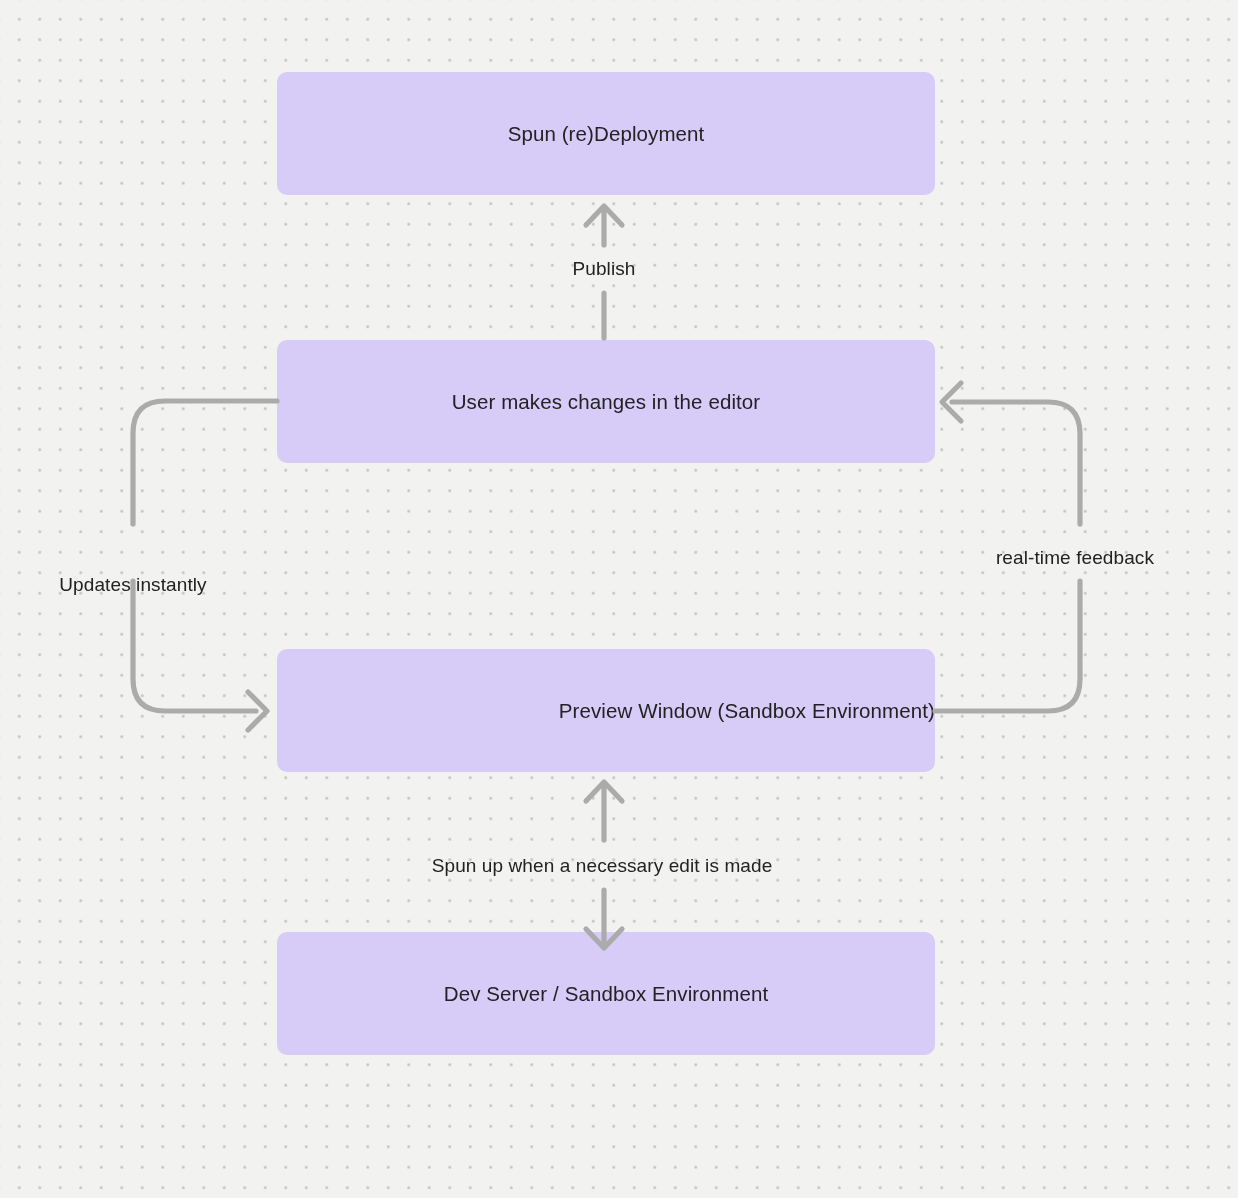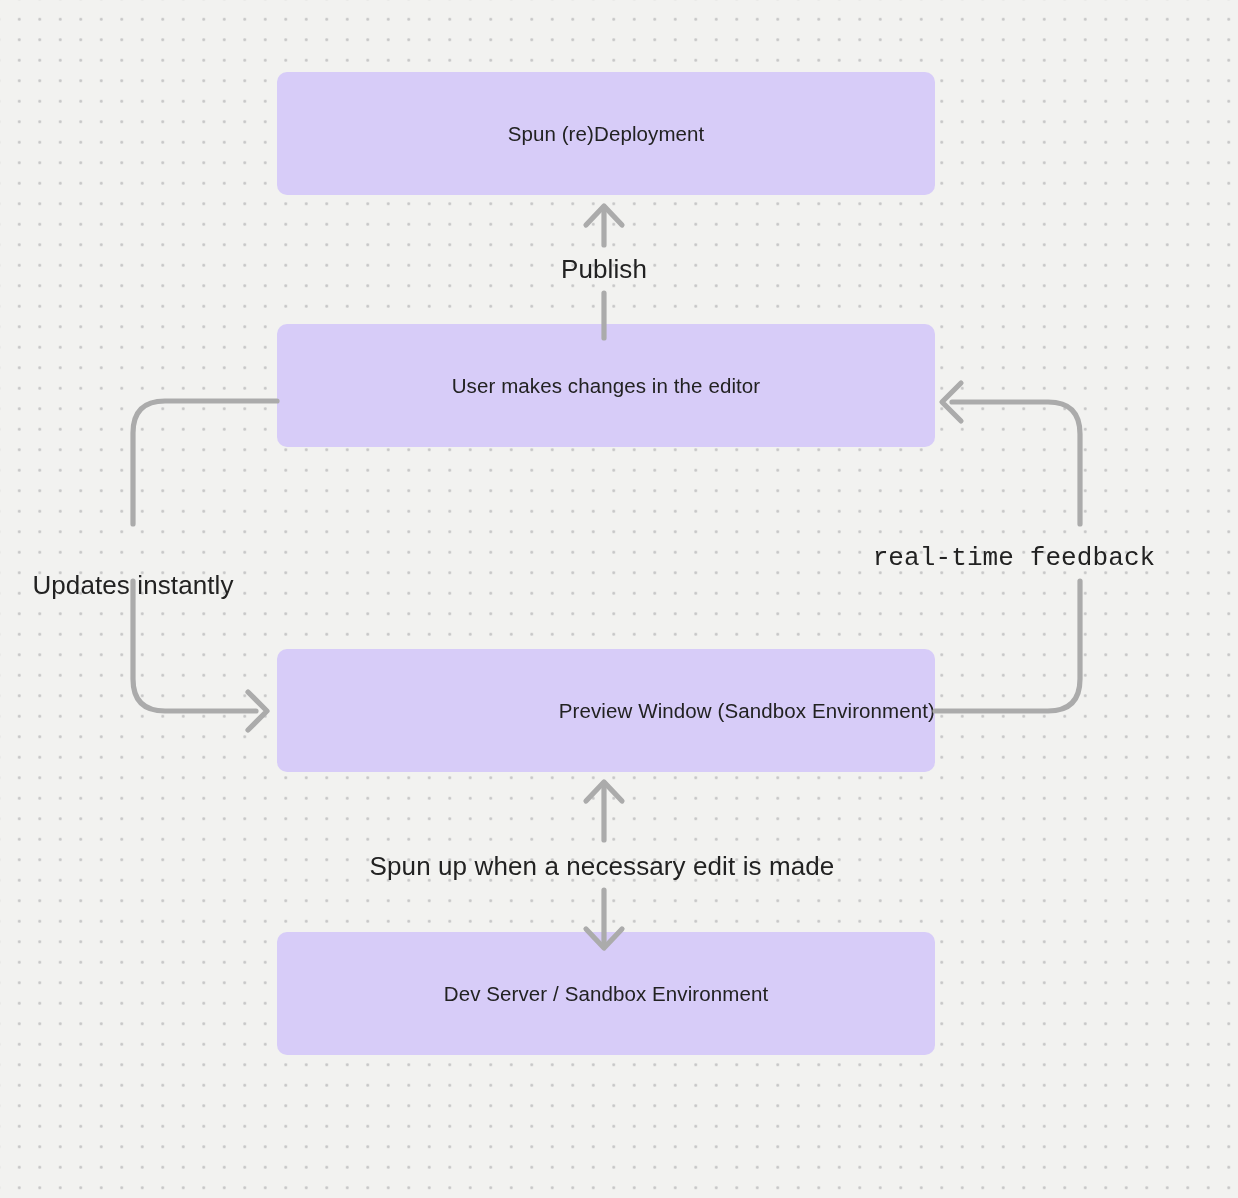--- a/index.html
+++ b/index.html
@@ -35,21 +35,21 @@
     align-items: center;
     justify-content: center;
   }
   .node span {
     font-size: 20.5px;
     color: var(--text);
     letter-spacing: 0.1px;
     white-space: nowrap;
   }
   .node-1 { top: 72px;  }
-  .node-2 { top: 324px; }
+  .node-2 { top: 340px; }
   .node-3 { top: 649px; justify-content: flex-end; }
   .node-4 { top: 932px; }
 
   svg.connectors {
     position: absolute;
     inset: 0;
     width: 1238px;
     height: 1198px;
     pointer-events: none;
   }
@@ -57,28 +57,28 @@
     fill: none;
     stroke: var(--arrow);
     stroke-width: 5.2px;
     stroke-linecap: round;
     stroke-linejoin: round;
   }
 
   .edge-label {
     position: absolute;
     transform: translate(-50%, -50%);
-    font-size: 26px;
+    font-size: 19px;
     color: var(--text);
     white-space: nowrap;
     letter-spacing: 0.1px;
   }
   .label-publish  { left: 604px;  top: 269px; }
   .label-updates  { left: 133px;  top: 557px; margin-top: 28px; }
-  .label-feedback { left: 1014px; top: 558px; font-family: Liberation Mono, monospace; }
+  .label-feedback { left: 1075px; top: 558px; }
   .label-spunup   { left: 602px;  top: 866px; }
 </style>
 </head>
 <body>
 
 <div class="canvas">
 
   <div class="node node-1">
     <span>Spun (re)Deployment</span>
   </div>

